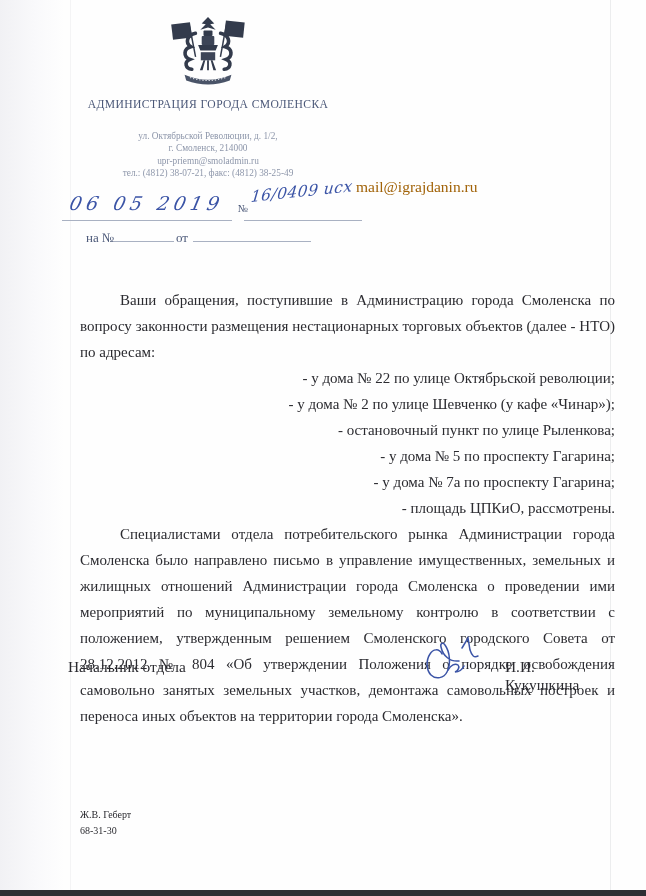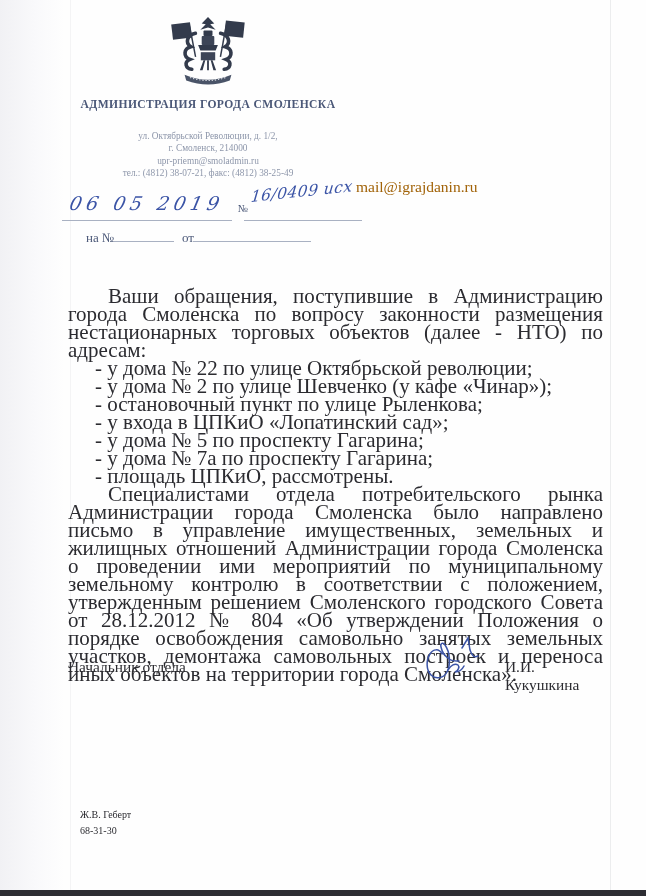--- a/index.html
+++ b/index.html
@@ -15,46 +15,46 @@
   
   .edge-band { position:absolute; left:0; top:0; bottom:0; width:64px;
     background:linear-gradient(90deg,#f1f1f4 0%, #f9f9fb 55%, rgba(255,255,255,0) 100%); }
   .crease-left { position:absolute; left:70px; top:0; bottom:6px; width:1px; background:rgba(80,85,100,0.06); }
   .crease-right { position:absolute; left:610px; top:0; bottom:6px; width:1px; background:rgba(80,85,100,0.10); }
   .bottom-bar { position:absolute; left:0; right:0; bottom:0; height:6px; background:#2d2e33; }
 
   
   .letterhead { position:absolute; left:52px; top:14px; width:312px; text-align:center; }
   .emblem { width:90px; height:80px; margin:0 auto; display:block; }
-  .org-name { font-weight:bold; font-size:11.6px; letter-spacing:0.4px; color:#4b5878; margin-top:4px; }
+  .org-name { font-weight:normal; font-size:11.6px; letter-spacing:0.4px; color:#4b5878; margin-top:4px; }
   .dept { font-weight:bold; font-size:11.2px; letter-spacing:0.3px; color:#4b5878; line-height:13.5px; margin-top:6px; }
   .addr { margin-top:19px; font-size:9.3px; line-height:12.4px; color:#8d96aa; }
 
   .email { position:absolute; left:356px; top:178px; font-size:15.5px; color:#a16207; }
 
   
   .ref { position:absolute; left:62px; top:190px; width:312px; color:#4b5878; }
   .hand { font-family:"DejaVu Serif", serif; font-style:italic; color:#3b54a6; white-space:nowrap; }
   .hand-date { position:absolute; left:8px; top:2px; font-size:19px; letter-spacing:4.5px; transform:skewX(-12deg); }
   .uline-date { position:absolute; left:0px; top:30px; width:170px; border-bottom:1px solid #a9b1c2; }
   .no-sign { position:absolute; left:176px; top:13px; font-size:10.5px; }
   .hand-num { position:absolute; left:188px; top:-2px; font-size:15.5px; letter-spacing:0.5px; transform:rotate(-6deg) skewX(-12deg); transform-origin:left bottom; }
   .uline-num { position:absolute; left:182px; top:30px; width:118px; border-bottom:1px solid #a9b1c2; }
   .ref-row2 { position:absolute; left:0; top:38px; width:312px; height:16px; font-size:13px; }
   .na-no { position:absolute; left:24px; top:2px; }
   .uline-a { position:absolute; left:52px; top:13px; width:60px; border-bottom:1px solid #a9b1c2; }
-  .ot { position:absolute; left:120px; top:2px; }
+  .ot { position:absolute; left:114px; top:2px; }
   .uline-b { position:absolute; left:131px; top:13px; width:118px; border-bottom:1px solid #a9b1c2; }
 
   
-  .body-text { position:absolute; left:68px; top:287px; width:535px;
-    font-size:21px; line-height:18px; color:#2b2b30;
+  .body-text { position:absolute; left:80px; top:287px; width:535px;
+    font-size:15px; line-height:26px; color:#2b2b30;
     text-align:justify; }
   .body-text p.indent { text-indent:40px; }
-  .addr-line { margin-left:27px; text-align:left; }
+  .addr-line { margin-left:27px; text-align:right; }
 
   
   .sig-row { position:absolute; left:0; top:652px; width:550px; height:60px; }
   .sig-position { position:absolute; left:68px; top:6px; font-size:15.4px; color:#2b2b30; }
   .sig-scribble { position:absolute; left:418px; top:-16px; width:62px; height:58px; }
   .sig-name { position:absolute; left:505px; top:6px; font-size:15.4px; color:#2b2b30; }
 
   
   .footer { position:absolute; left:80px; top:807px; font-size:10px; line-height:15.5px; color:#2b2b30; }
 </style>
@@ -115,21 +115,20 @@
       <span class="ot">от</span>
       <span class="uline-b"></span>
     </div>
   </div>
 
   <div class="body-text">
     <p class="indent">Ваши обращения, поступившие в Администрацию города Смоленска по вопросу законности размещения нестационарных торговых объектов  (далее - НТО)  по адресам:</p>
     <div class="addr-line">- у дома № 22 по улице Октябрьской революции;</div>
     <div class="addr-line">- у дома № 2 по улице Шевченко (у кафе «Чинар»);</div>
     <div class="addr-line">- остановочный пункт по улице Рыленкова;</div>
-    <div class="addr-line">- у входа в ЦПКиО  «Лопатинский сад»;</div>
     <div class="addr-line">- у дома № 5 по проспекту Гагарина;</div>
     <div class="addr-line">- у дома № 7а по проспекту Гагарина;</div>
     <div class="addr-line">- площадь ЦПКиО,  рассмотрены.</div>
     <p class="indent">Специалистами отдела потребительского рынка Администрации города Смоленска было направлено письмо в управление имущественных, земельных и  жилищных отношений Администрации города Смоленска  о  проведении ими  мероприятий по муниципальному земельному контролю в соответствии с  положением, утвержденным решением Смоленского  городского  Совета от 28.12.2012   № 804   «Об утверждении Положения о порядке освобождения самовольно занятых земельных участков, демонтажа самовольных построек и переноса иных объектов на территории города Смоленска».</p>
   </div>
 
   <div class="sig-row">
     <span class="sig-position">Начальник отдела</span>
     <svg class="sig-scribble" viewBox="0 0 62 58">
       <g stroke="#3b54a6" fill="none" stroke-width="1.5" stroke-linecap="round">

